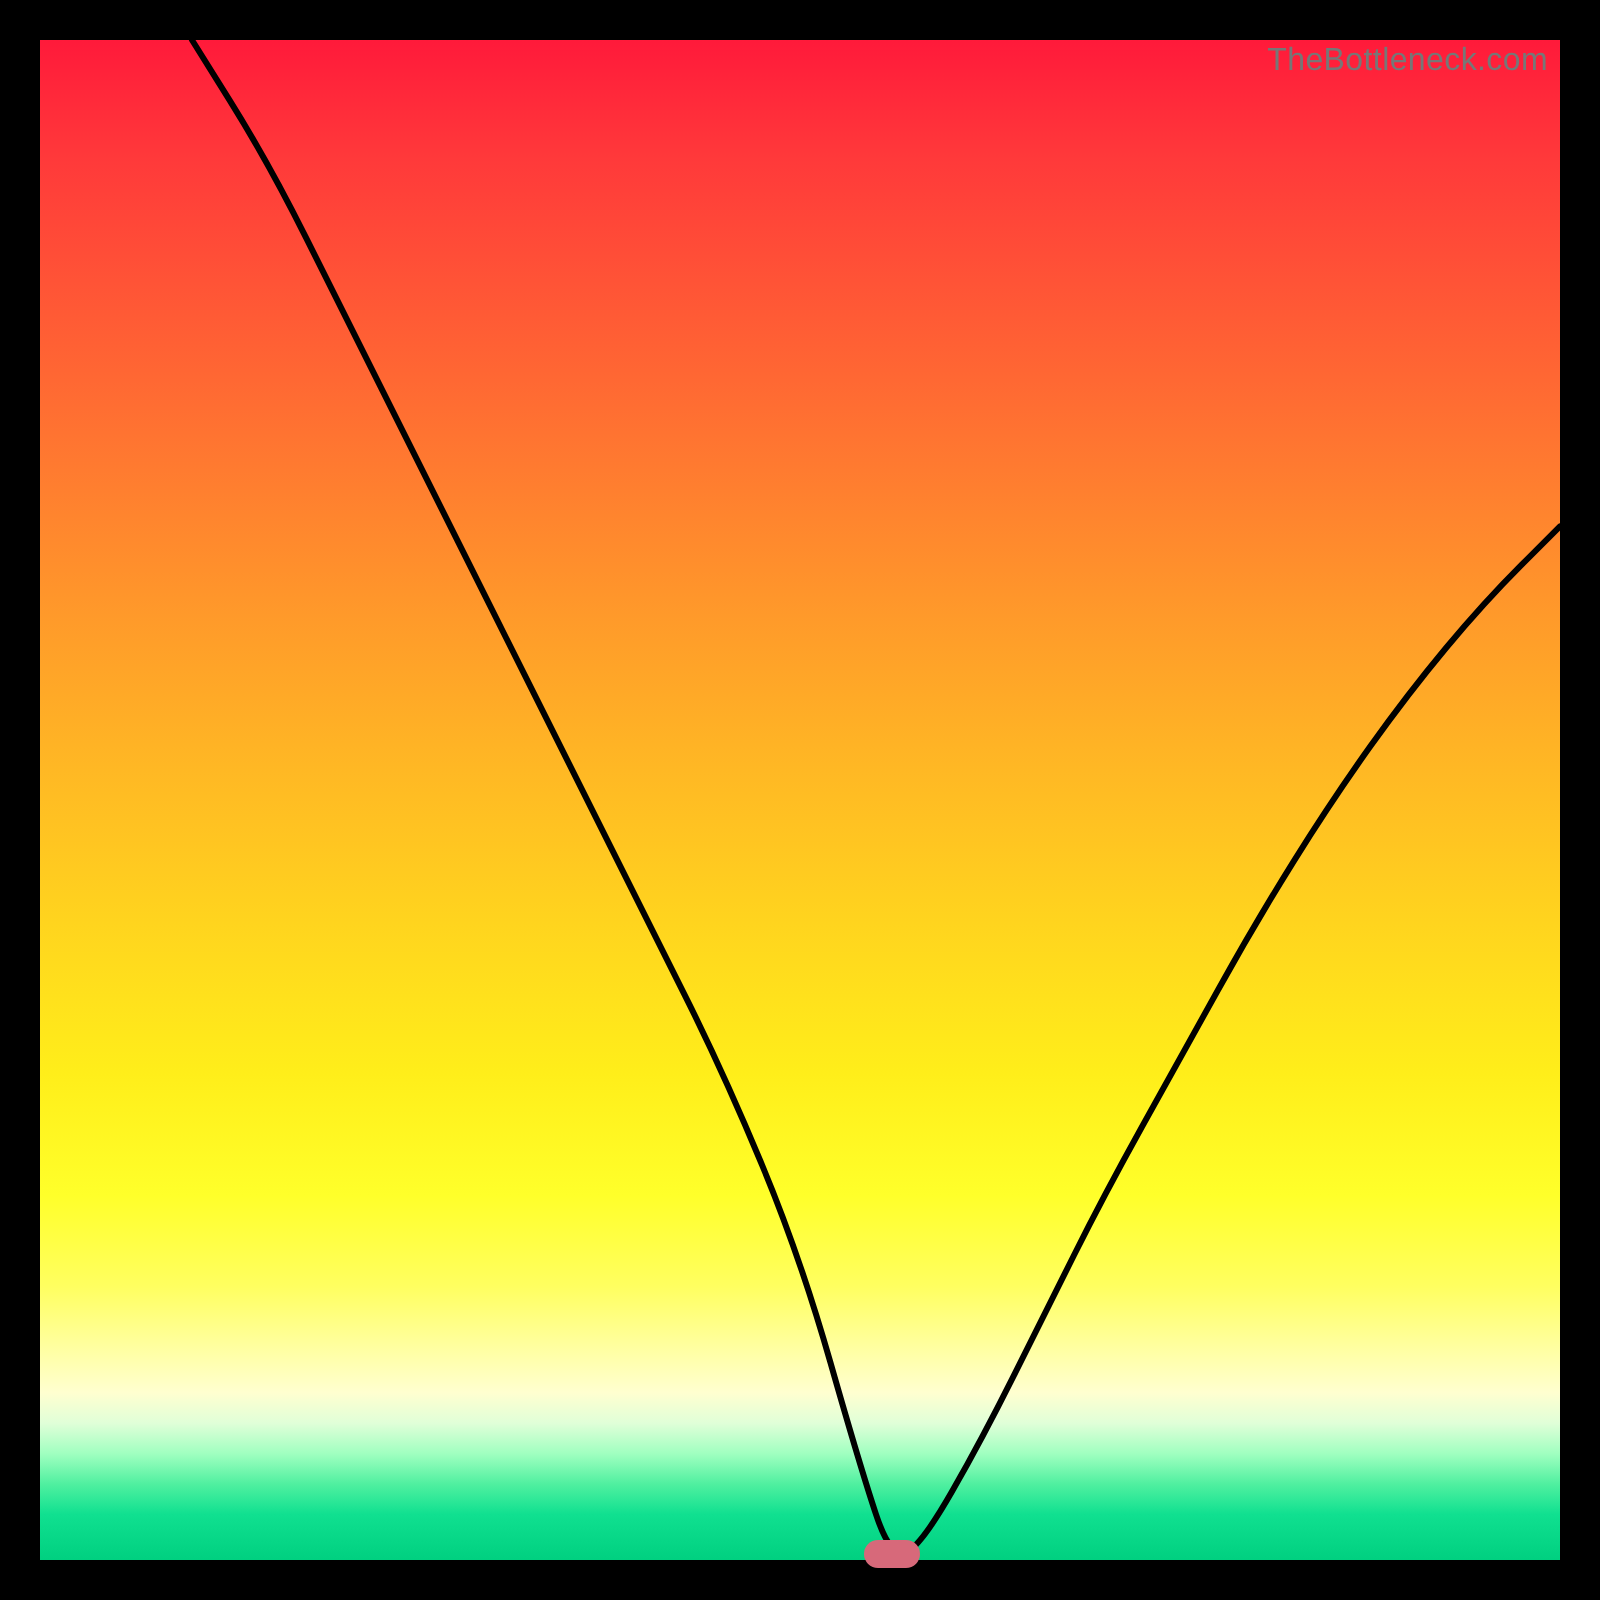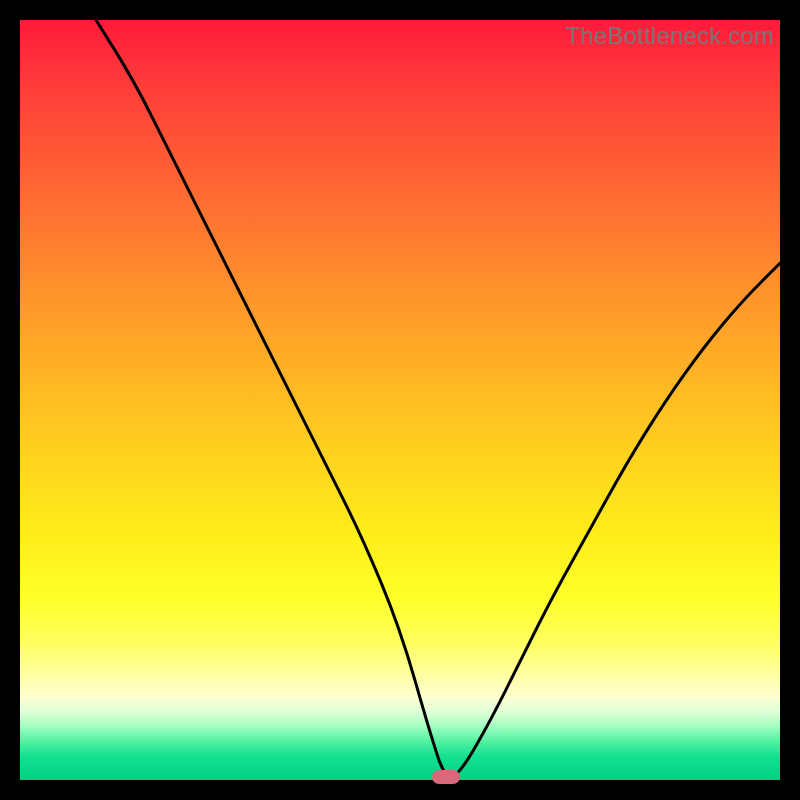--- a/index.html
+++ b/index.html
@@ -40,21 +40,21 @@
       #a0ffc0 93%,
       #50f0a0 95%,
       #10e090 97%,
       #00d080 100%);
   }
   .watermark {
     position: absolute;
     top: 2px;
     right: 6px;
     color: #777;
-    font-size: 24px;
+    font-size: 16px;
     font-weight: 500;
     letter-spacing: 0.2px;
     user-select: none;
   }
   svg.curve {
     position: absolute;
     left: 0;
     top: 0;
     width: 760px;
     height: 760px;

